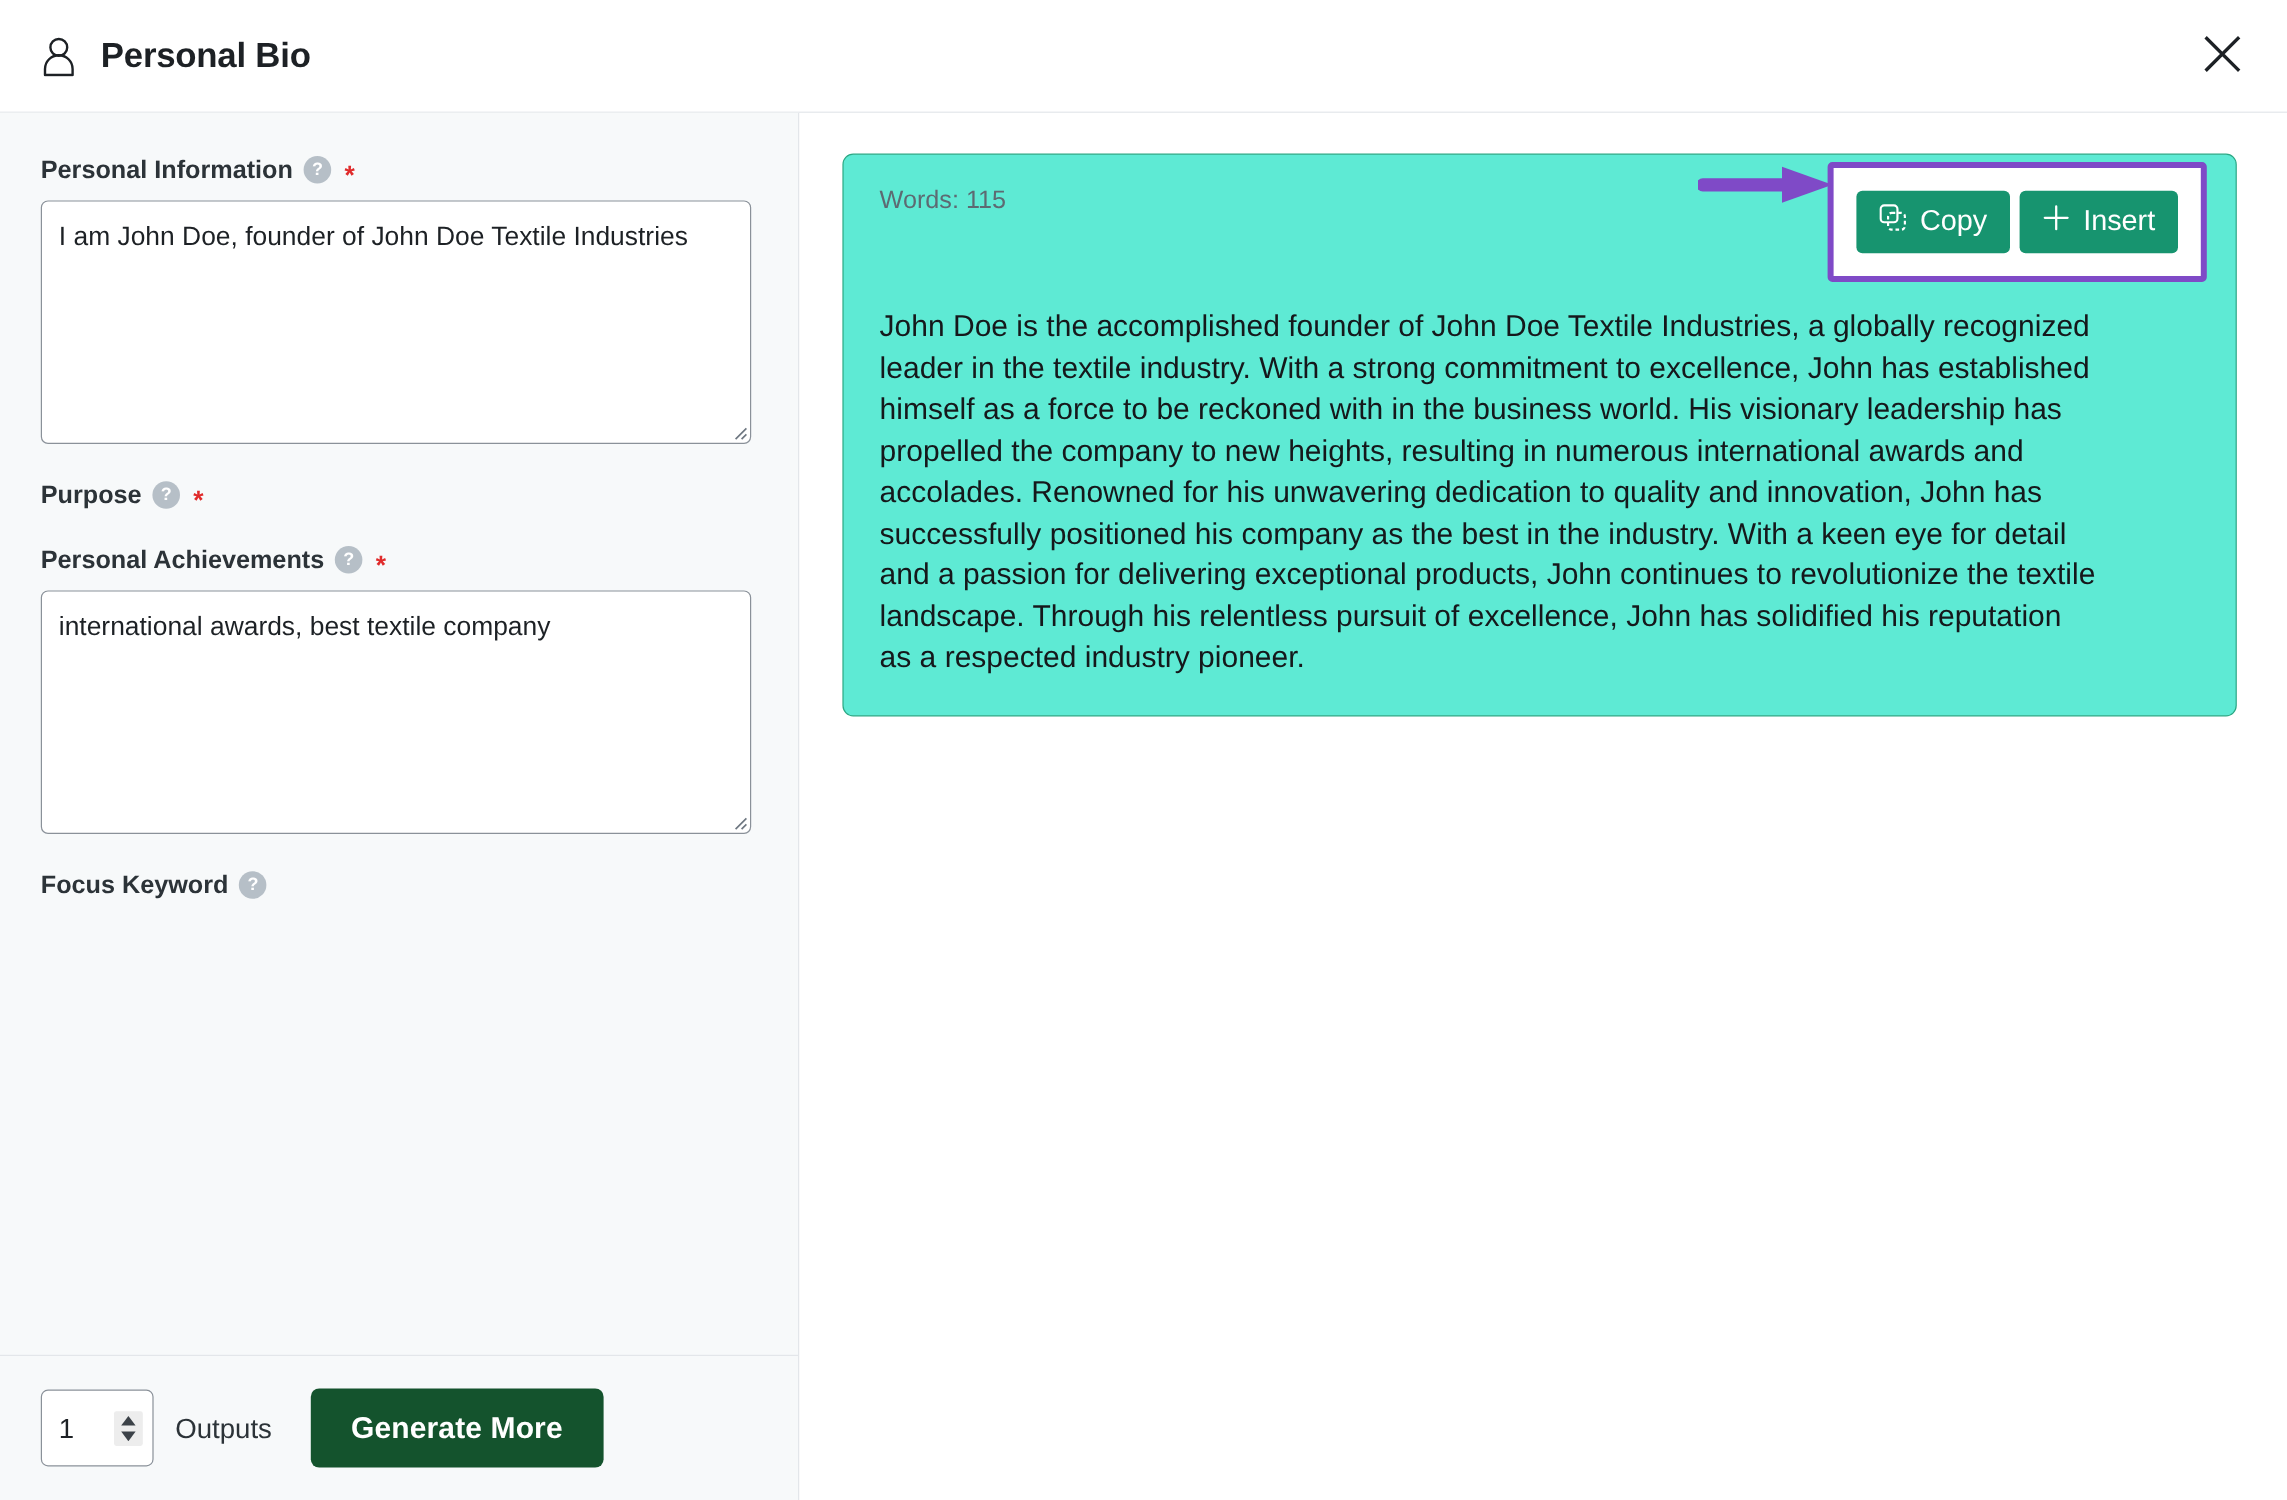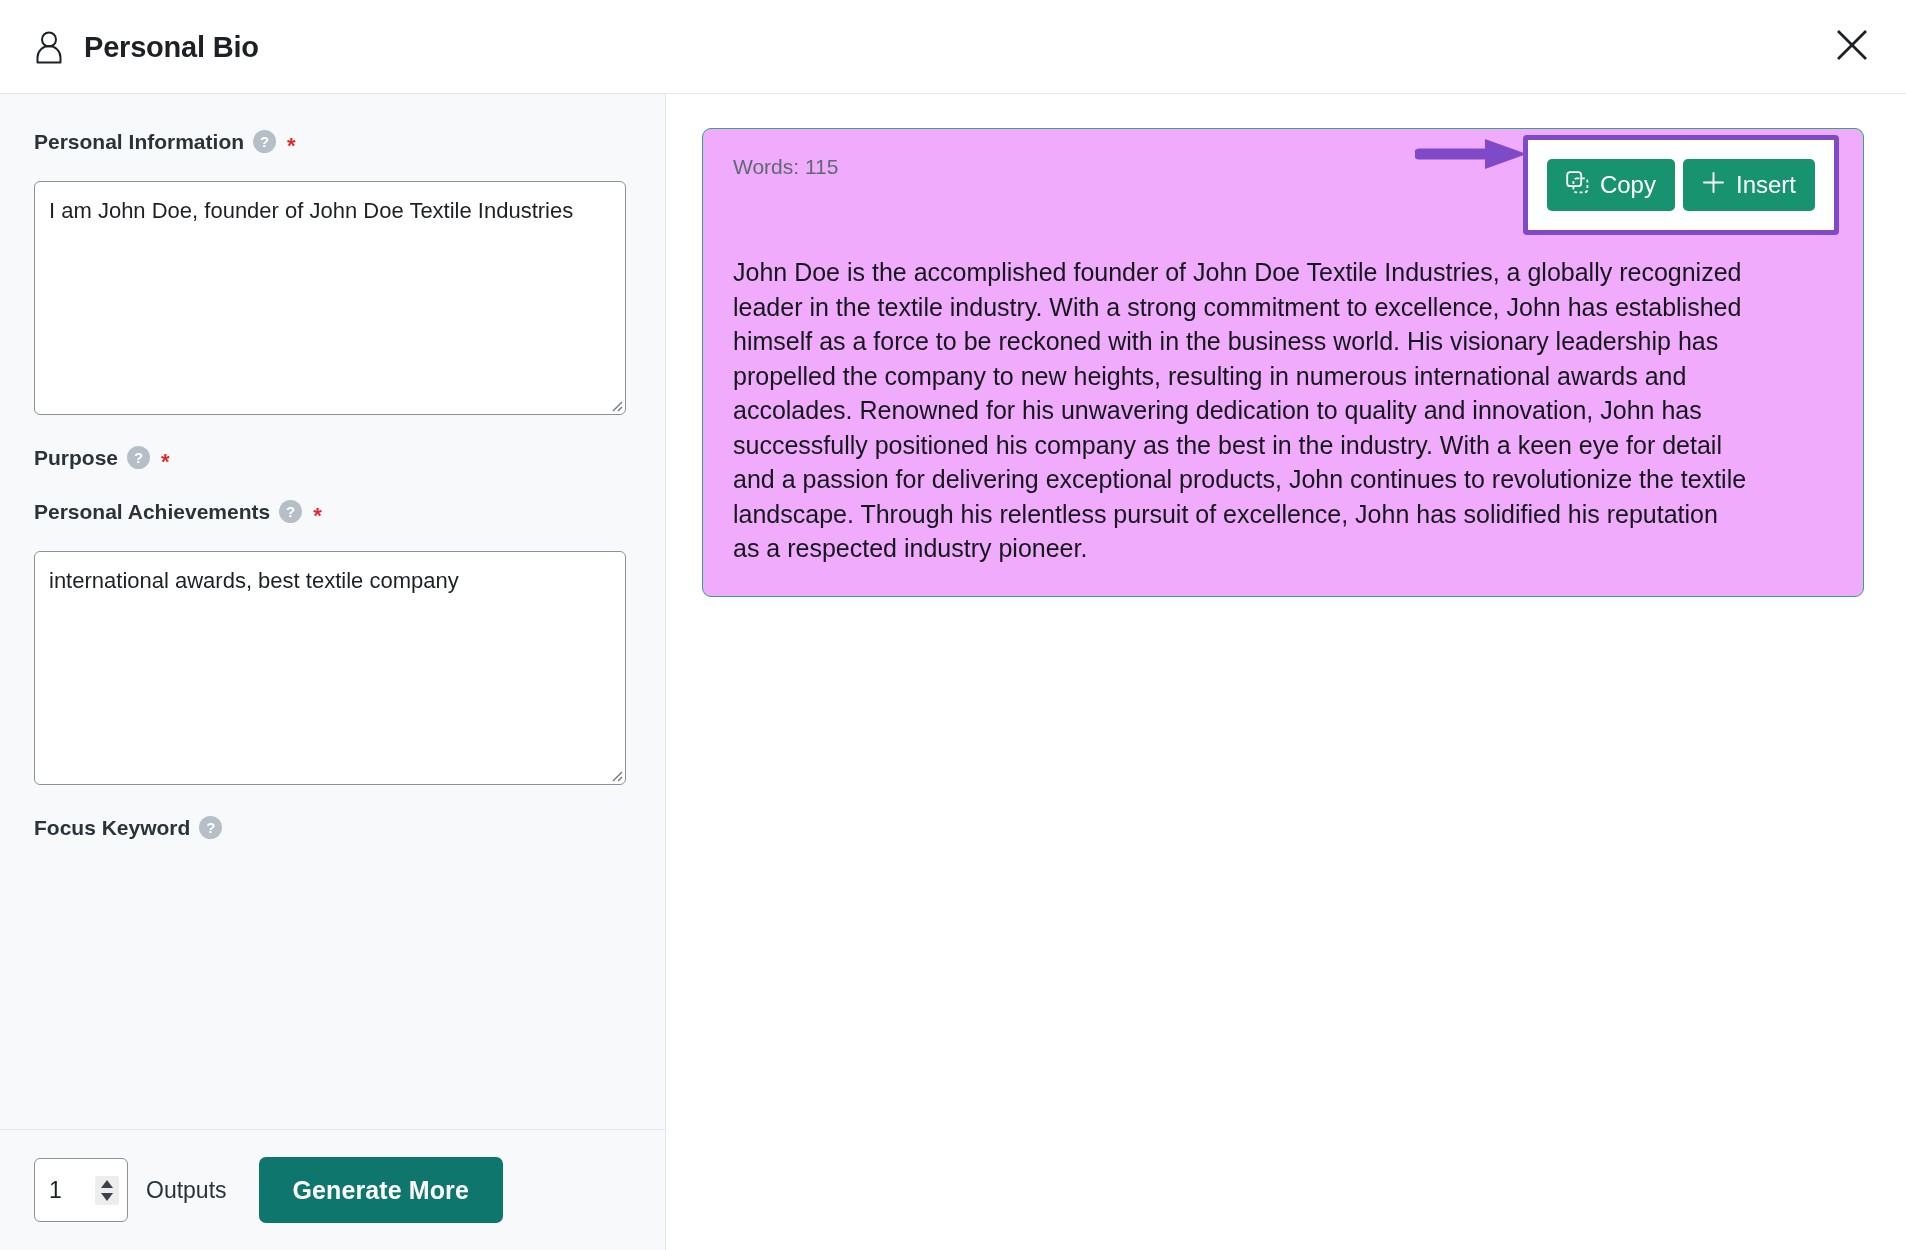--- a/index.html
+++ b/index.html
@@ -100,24 +100,23 @@
     border-radius: 6px;
     font-family: "Liberation Sans", sans-serif;
     font-size: 22px;
     color: #1d2125;
     padding: 13px 14px;
     display: block;
     outline: none;
     resize: none;
   }
   .ta {
-    height: 234px;
+    height: 203px;
     line-height: 1.45;
     overflow: hidden;
-    margin-top: 28px;
   }
   .ti { height: 62px; line-height: 1.2; }
   .ti::placeholder { color: #6e7781; }
   .ta-wrap { position: relative; width: 592px; }
   .resize-grip {
     position: absolute;
     right: 3px; bottom: 3px;
     width: 16px; height: 16px;
     pointer-events: none;
   }
@@ -151,21 +150,21 @@
     display: flex; flex-direction: column;
     gap: 3px;
     background: #ededed;
     padding: 4px 5px;
     border-radius: 2px;
     cursor: pointer;
   }
   .outputs-label { font-size: 23px; color: #2c3338; }
   .generate-btn {
     margin-left: 14px;
-    background: #0f766e;
+    background: #14532d;
     color: #ffffff;
     border: none;
     border-radius: 7px;
     font-family: "Liberation Sans", sans-serif;
     font-size: 25px;
     font-weight: bold;
     padding: 0 34px;
     height: 66px;
     cursor: pointer;
     letter-spacing: 0.1px;
@@ -181,21 +180,21 @@
     font-size: 30px;
     font-weight: bold;
     color: #1d2125;
     margin: 0 0 34px 0;
     letter-spacing: -0.2px;
   }
   .output-card {
     position: relative;
     border: 1px solid #2ba884;
     border-radius: 9px;
-    background: #f0abfc;
+    background: #5eead4;
     padding: 20px 30px 30px 30px;
     min-height: 440px;
   }
   .output-card-top {
     display: flex;
     align-items: flex-start;
     justify-content: space-between;
     min-height: 42px;
   }
   .words-count {

